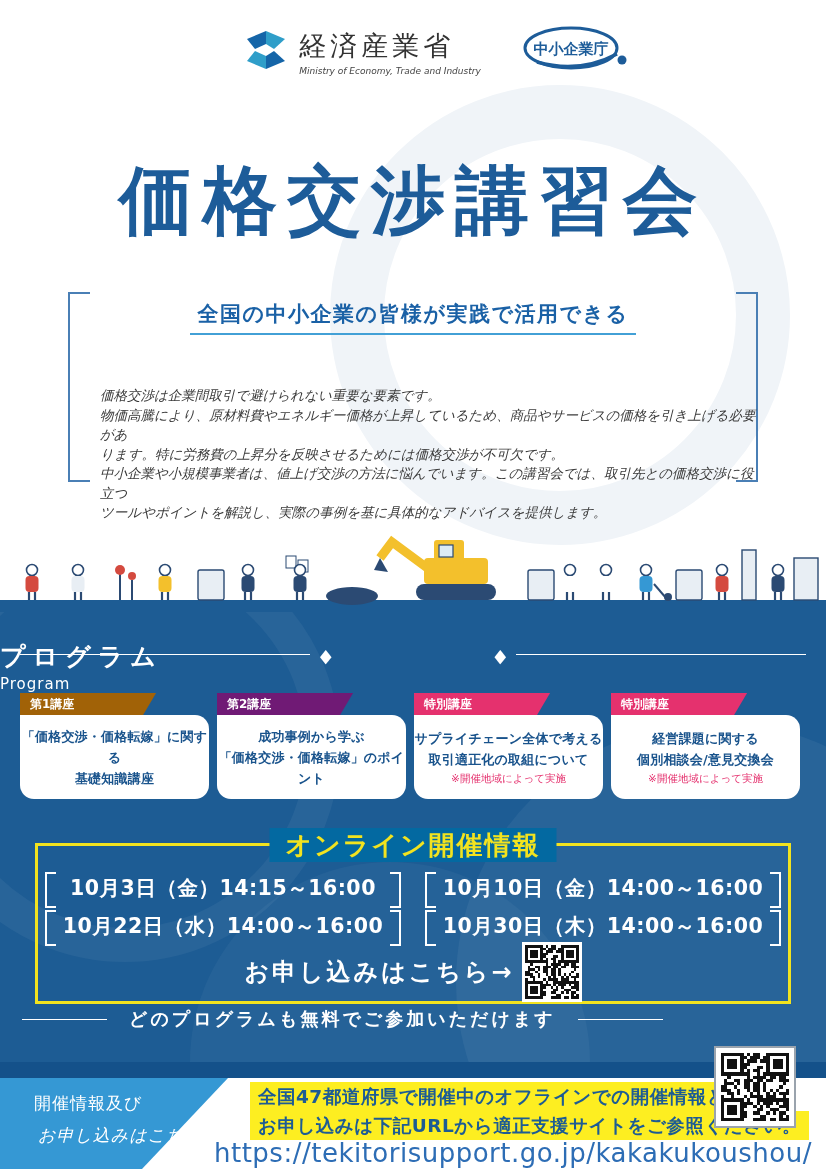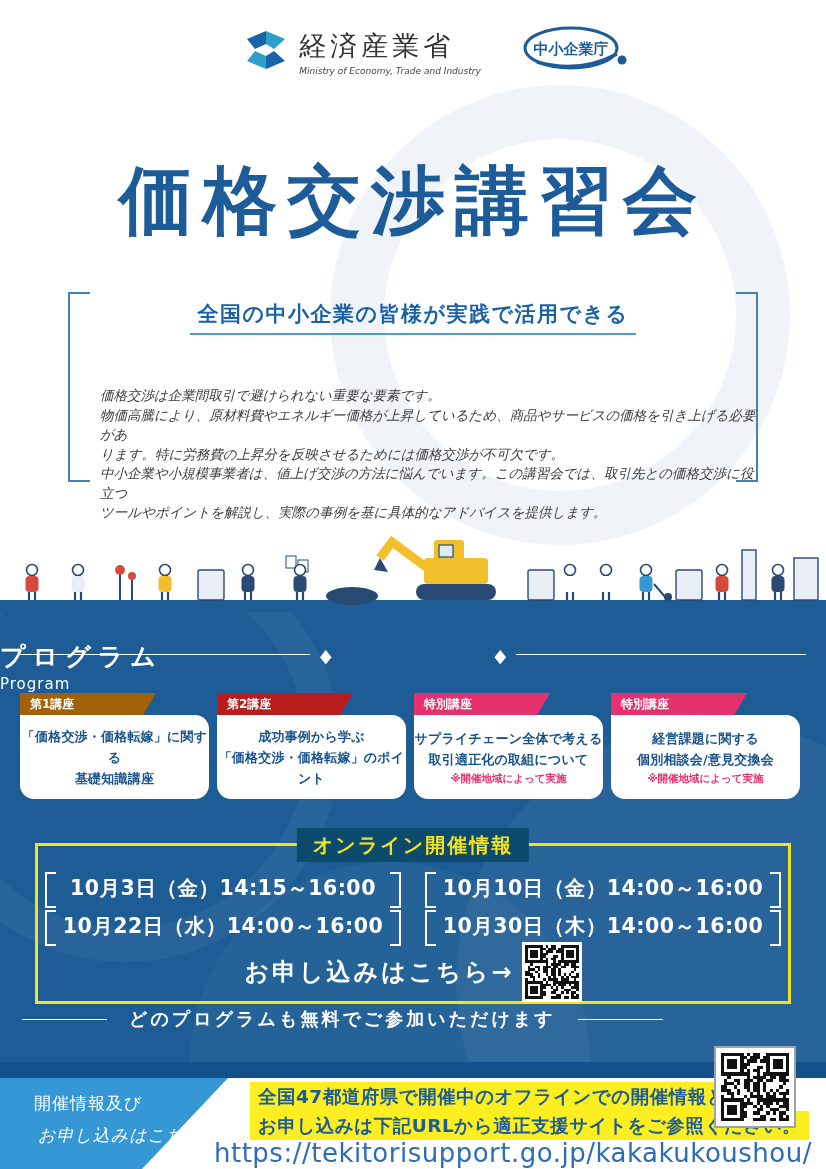--- a/index.html
+++ b/index.html
@@ -50,32 +50,32 @@
   .prog-line.l { left:20px;  width:290px; }
   .prog-line.r { right:20px; width:290px; }
   .diamond { position:absolute; top:35px; color:#fff; font-size:15px; transform:scaleY(1.25); }
   .diamond.l { left:320px; } .diamond.r { right:320px; }
 
   .cards { position:absolute; top:81px; left:20px; width:786px; display:flex; gap:8px; }
   .card-wrap { width:189px; }
   .card-tag { height:22px; line-height:22px; color:#fff; font-size:12px; font-weight:bold;
     padding-left:10px; width:72%; clip-path:polygon(0 0,100% 0,calc(100% - 13px) 100%,0 100%); }
   .card-tag.blue  { background:#a16207; }
-  .card-tag.green { background:#b91c1c; }
+  .card-tag.green { background:#701a75; }
   .card-tag.pink  { background:#e5316e; }
   .card-body { background:#fff; height:84px; border-radius:0 14px 14px 14px;
     display:flex; flex-direction:column; justify-content:center; align-items:center; text-align:center; }
   .card-line { color:#19538c; font-size:13px; font-weight:bold; line-height:21px; letter-spacing:0.2px; }
-  .card-note { color:#e5316e; font-size:10.5px; font-weight:bold; margin-top:2px; }
+  .card-note { color:#e5316e; font-size:10.5px; font-weight:normal; margin-top:2px; }
 
   
   .online-box { position:absolute; top:231px; left:35px; width:756px; height:161px;
     border:3px solid #f2e31f; }
   .online-title { position:absolute; top:-18px; left:50%; transform:translateX(-50%);
-    background:#0c4a6e; padding:0 16px; color:#f2e31f; font-size:20px; font-weight:bold;
+    background:#0369a1; padding:0 16px; color:#f2e31f; font-size:26px; font-weight:bold;
     letter-spacing:2px; white-space:nowrap; line-height:34px; }
   .dates { position:absolute; top:26px; left:50%; transform:translateX(-50%);
     display:grid; grid-template-columns:356px 356px; grid-column-gap:24px; grid-row-gap:6px; }
   .date-cell { position:relative; height:32px; line-height:32px; text-align:center;
     color:#fff; font-size:20.5px; font-weight:bold; letter-spacing:0.5px; white-space:nowrap; }
   .date-cell::before { content:""; position:absolute; left:0; top:0; width:9px; height:100%;
     border:2px solid #fff; border-right:none; }
   .date-cell::after { content:""; position:absolute; right:0; top:0; width:9px; height:100%;
     border:2px solid #fff; border-left:none; }
   .apply-row { position:absolute; top:96px; left:0; width:100%; display:flex;

